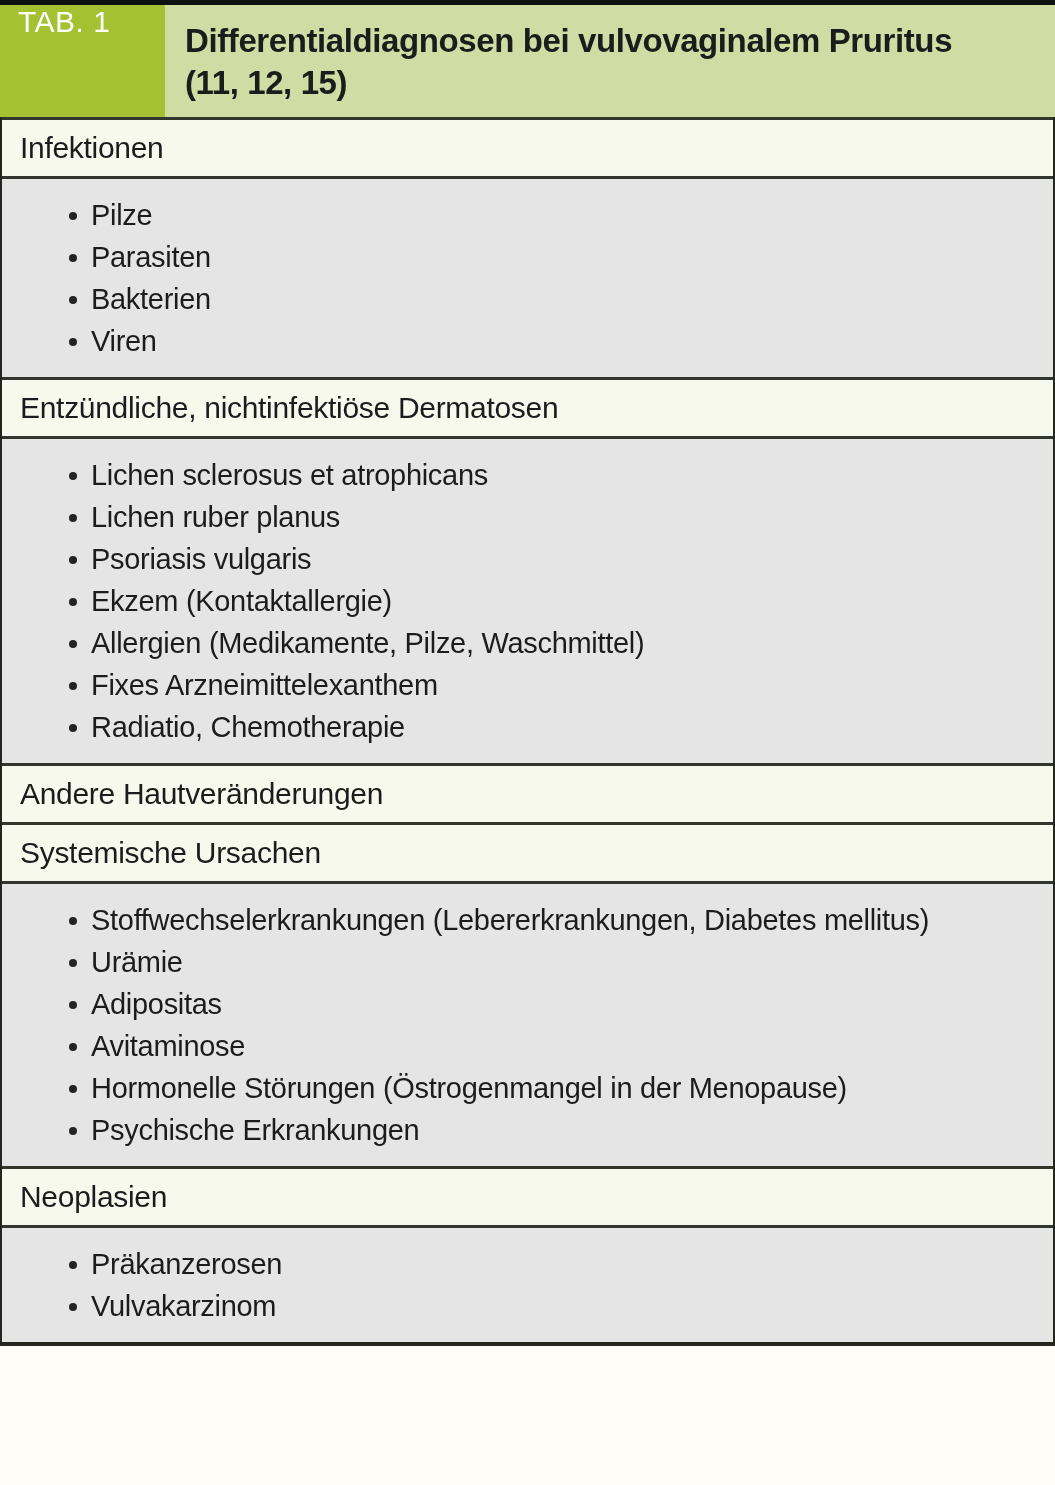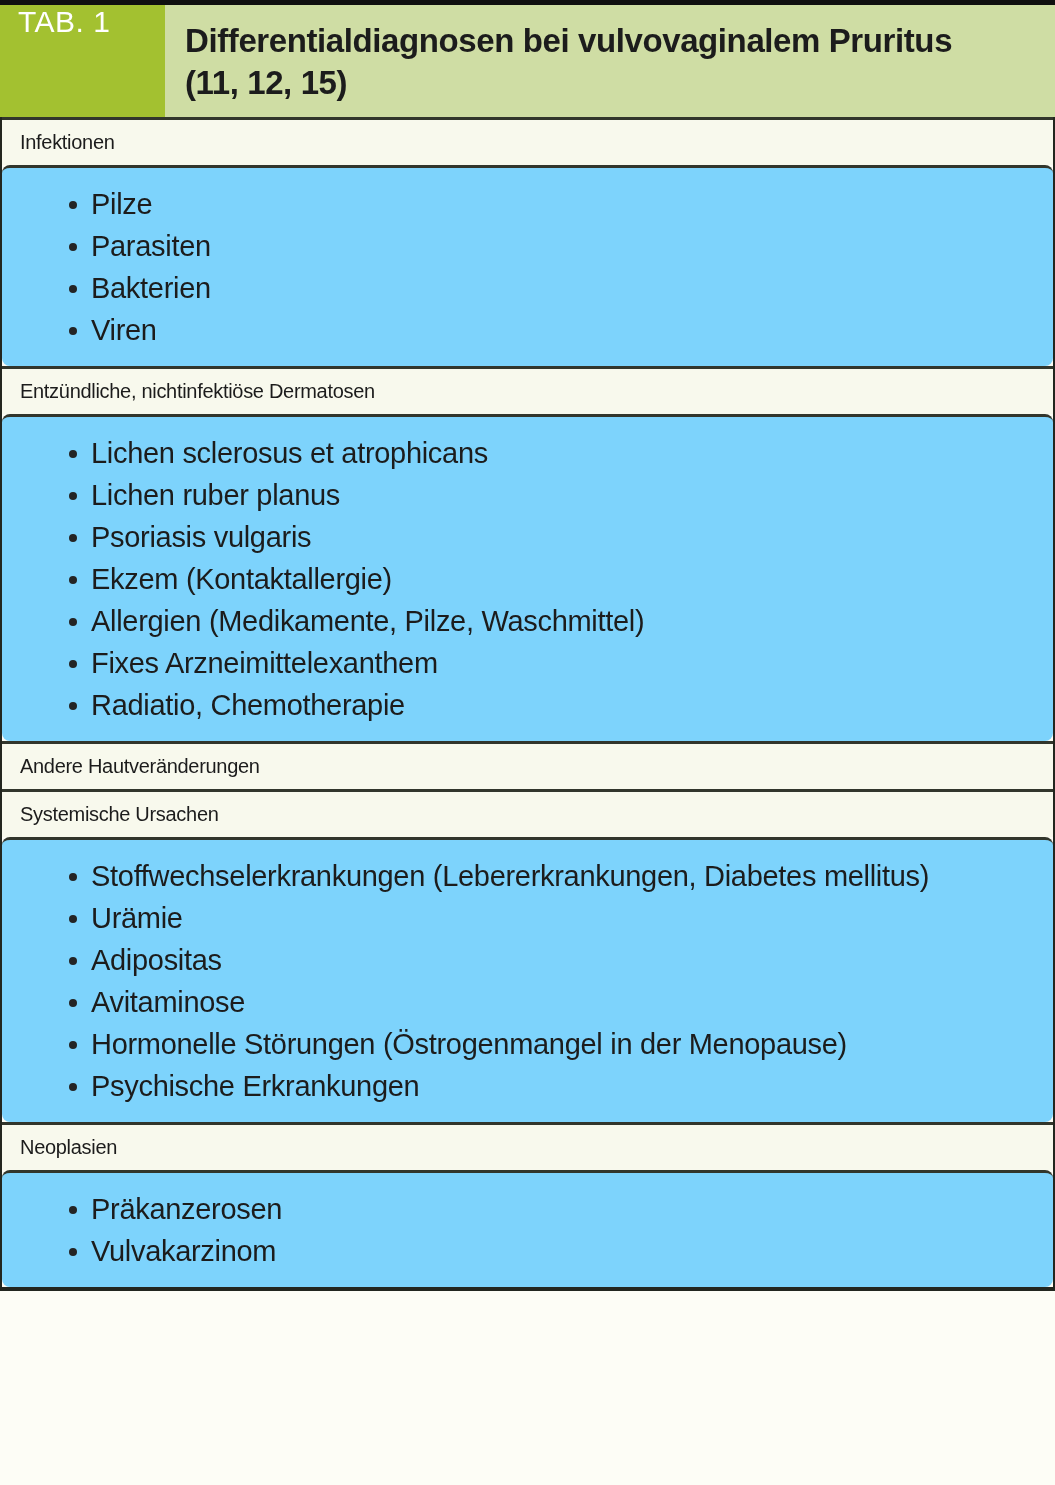--- a/index.html
+++ b/index.html
@@ -51,31 +51,30 @@
   
   .table-body {
     border-left: 2px solid #23261f;
     border-right: 2px solid #23261f;
     border-bottom: 4px solid #23261f;
   }
   .section-header {
     background: #f8f9ed;
     border-top: 3px solid #32362c;
     padding: 11px 18px 12px 18px;
-    font-size: 20px;
+    font-size: 30px;
     letter-spacing: -0.3px;
     line-height: 1.1;
   }
   .section-list {
-    background: #7dd3fc;
+    background: #e5e5e5;
     border-top: 3px solid #32362c;
     margin: 0;
     padding: 15px 20px 15px 0;
     list-style: none;
-    border-radius: 8px;
   }
   .section-list li {
     display: flex;
     align-items: flex-start;
     font-size: 29px;
     letter-spacing: -0.3px;
     line-height: 42px;
   }
   .bullet {
     flex: 0 0 auto;

